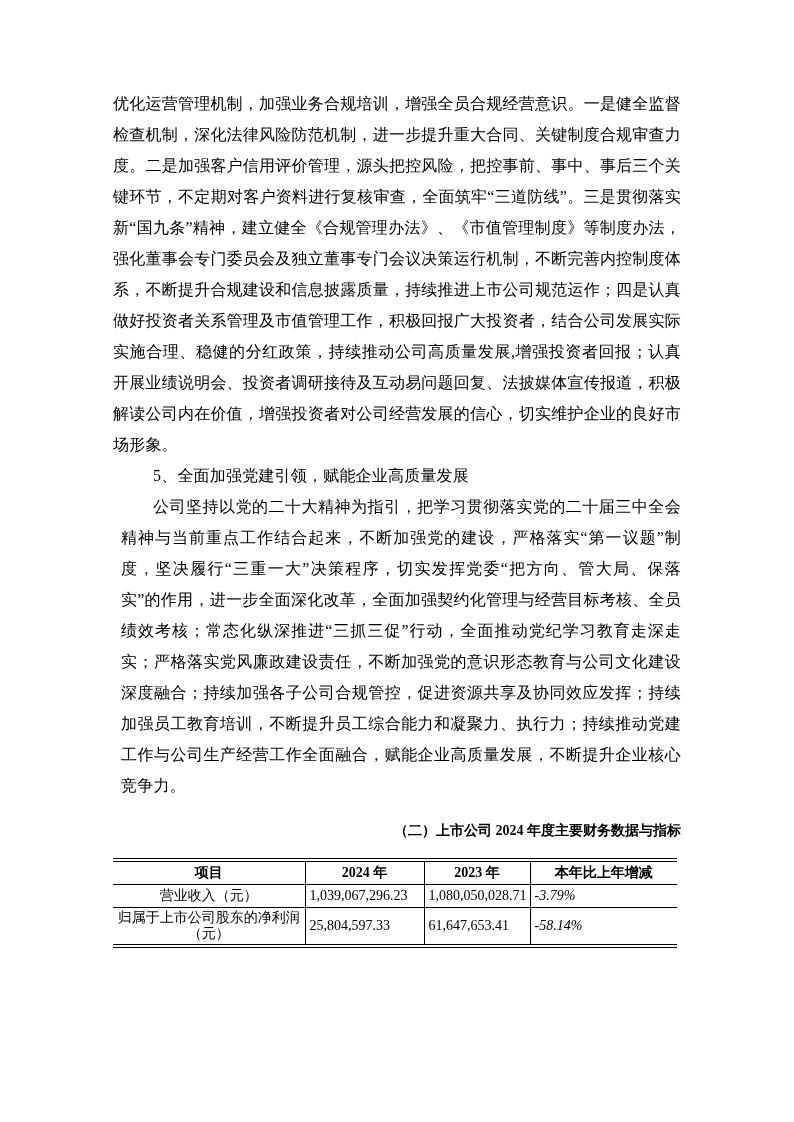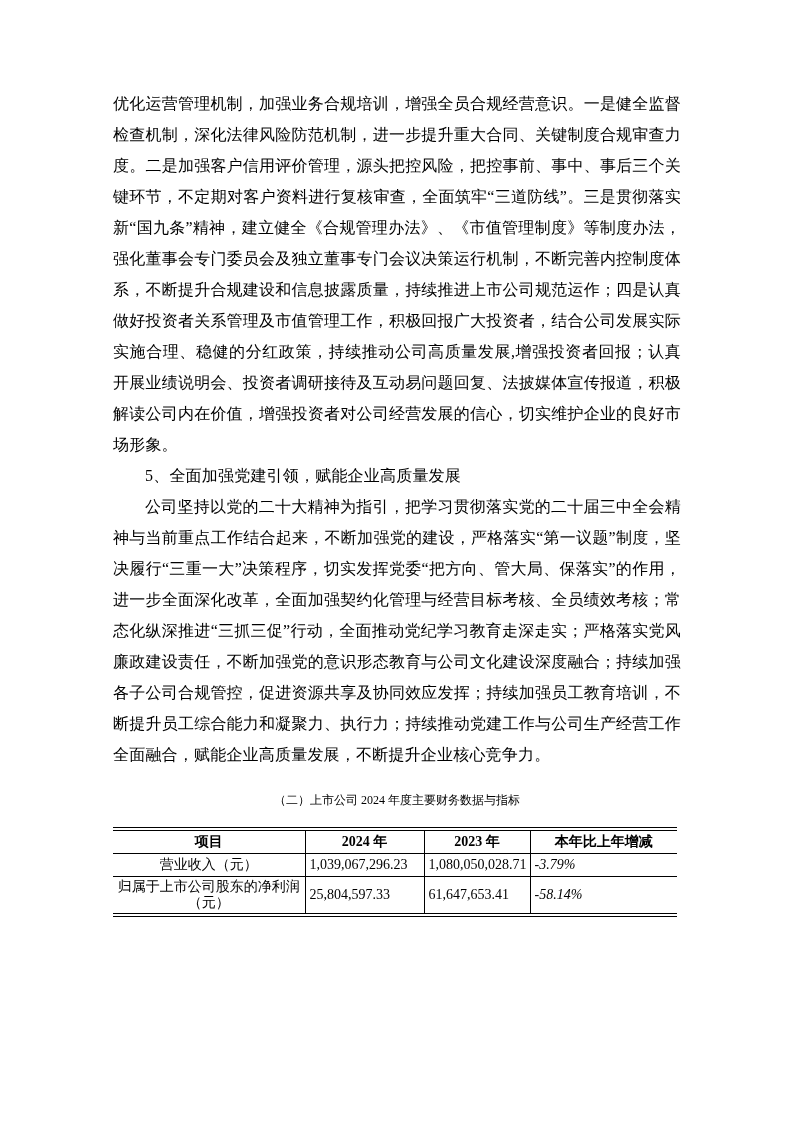--- a/index.html
+++ b/index.html
@@ -18,27 +18,27 @@
     top: 88px;
     width: 568px;
   }
   .body-text {
     margin: 0;
     font-size: 16px;
     line-height: 31px;
     text-align: justify;
     letter-spacing: 0.2px;
   }
-  .indent { text-indent: 2em; }
+  .indent { text-indent: 2em; margin-left: 8px; }
   .section-heading {
     margin: 15px 0 0 0;
-    font-size: 12px;
-    font-weight: normal;
+    font-size: 14px;
+    font-weight: bold;
     line-height: 30px;
-    text-align: center;
+    text-align: right;
   }
   table.fin-table {
     margin-top: 12px;
     width: 564px;
     table-layout: fixed;
     border-collapse: collapse;
     border-top: 4px double #000;
     border-bottom: 4px double #000;
     font-size: 14px;
   }

